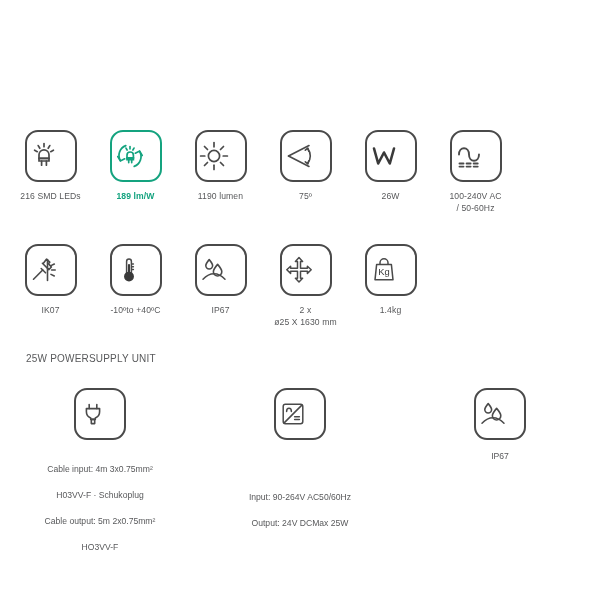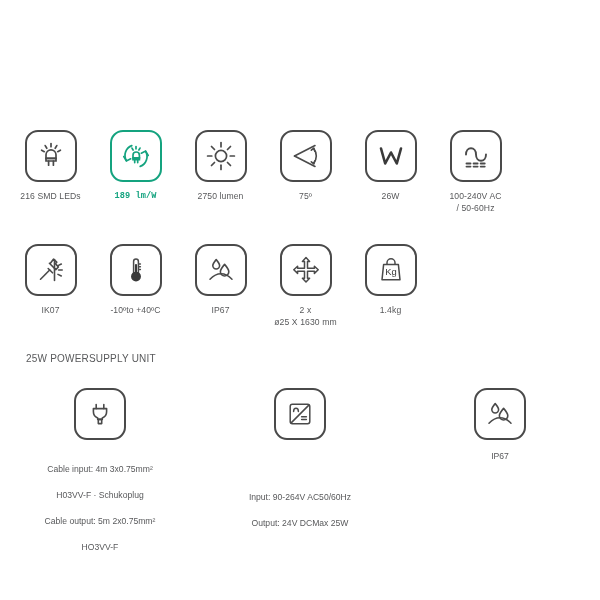--- a/index.html
+++ b/index.html
@@ -39,35 +39,35 @@
   }
 
   .tile {
     width: 52px;
     height: 52px;
     border: 2px solid #4a4a4a;
     border-radius: 13px;
     box-sizing: border-box;
     display: flex;
     align-items: center;
-    justify-content: center;
+    justify-content: flex-start;
     background: #fff;
   }
   .tile.accent { border-color: #14a37f; }
 
   .caption {
     margin-top: 9px;
     font-size: 8.6px;
     line-height: 11.5px;
     text-align: center;
     color: #58595b;
     letter-spacing: .1px;
     white-space: pre-line;
   }
-  .caption.accent { color: #14a37f; font-weight: bold; font-family: Liberation Mono, monospace; }
+  .caption.accent { color: #14a37f; font-weight: bold; }
 
   .tile svg { display: block; }
 
   
   #psu-heading {
     position: absolute;
     left: 26px;
     top: 353px;
     font-size: 10px;
     color: #58595b;
@@ -149,21 +149,21 @@
           <path d="M17 3.6v4.2"></path>
             <path d="M17 26.2v4.2"></path>
           <path d="M3.6 17h4.2"></path>
             <path d="M26.2 17h4.2"></path>
           <path d="M7.5 7.5l3 3"></path>
             <path d="M23.5 23.5l3 3"></path>
           <path d="M26.5 7.5l-3 3"></path>
             <path d="M10.5 23.5l-3 3"></path>
         </svg>
       </div>
-      <div class="caption">2750 lumen</div>
+      <div class="caption">1190 lumen</div>
     </div>
 
 
     <div class="cell">
       <div class="tile">
         <svg width="36" height="36" viewBox="0 0 36 36" fill="none" stroke="#4a4a4a" stroke-width="1.6" stroke-linecap="round" stroke-linejoin="round">
           <path d="M6.5 18L27 7.5"></path>
           <path d="M6.5 18L27 28.5"></path>
           <path d="M25.6 10.6a11.5 11.5 0 0 1 0 14.8"></path>
           <path d="M23.3 12.2l2.5-2.1 1 3.1"></path>

